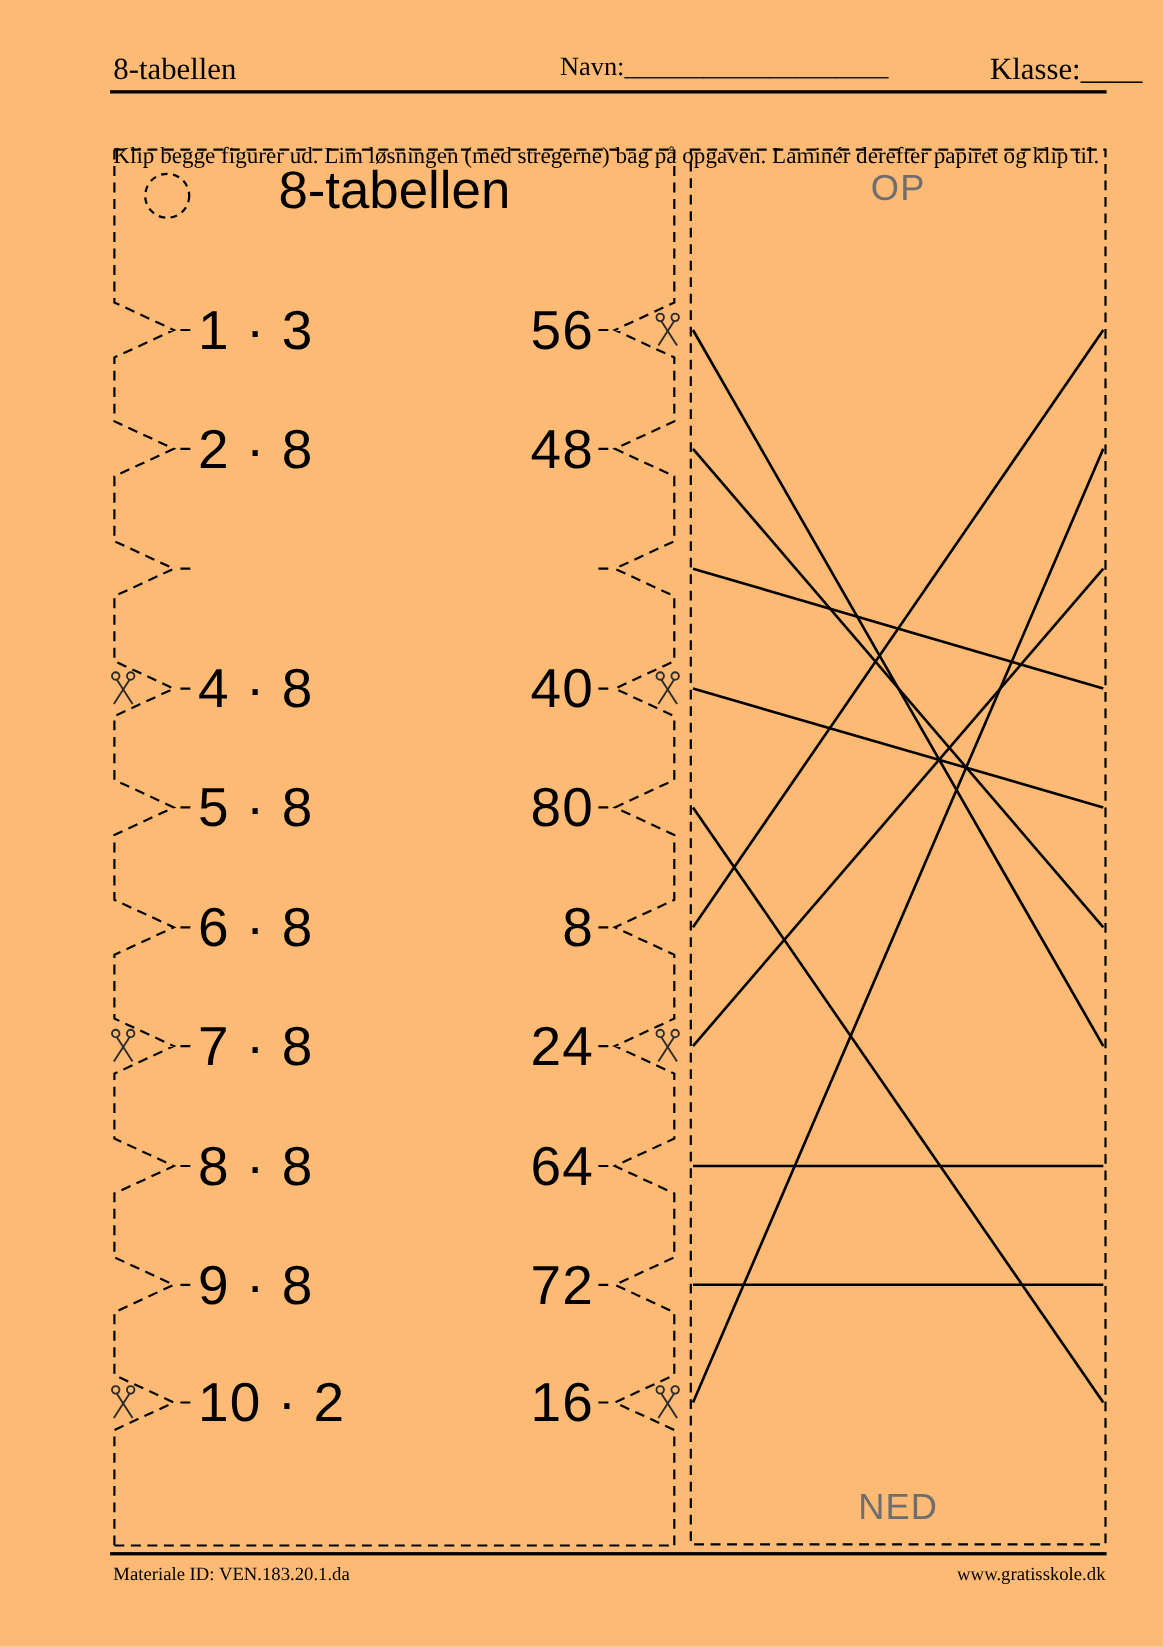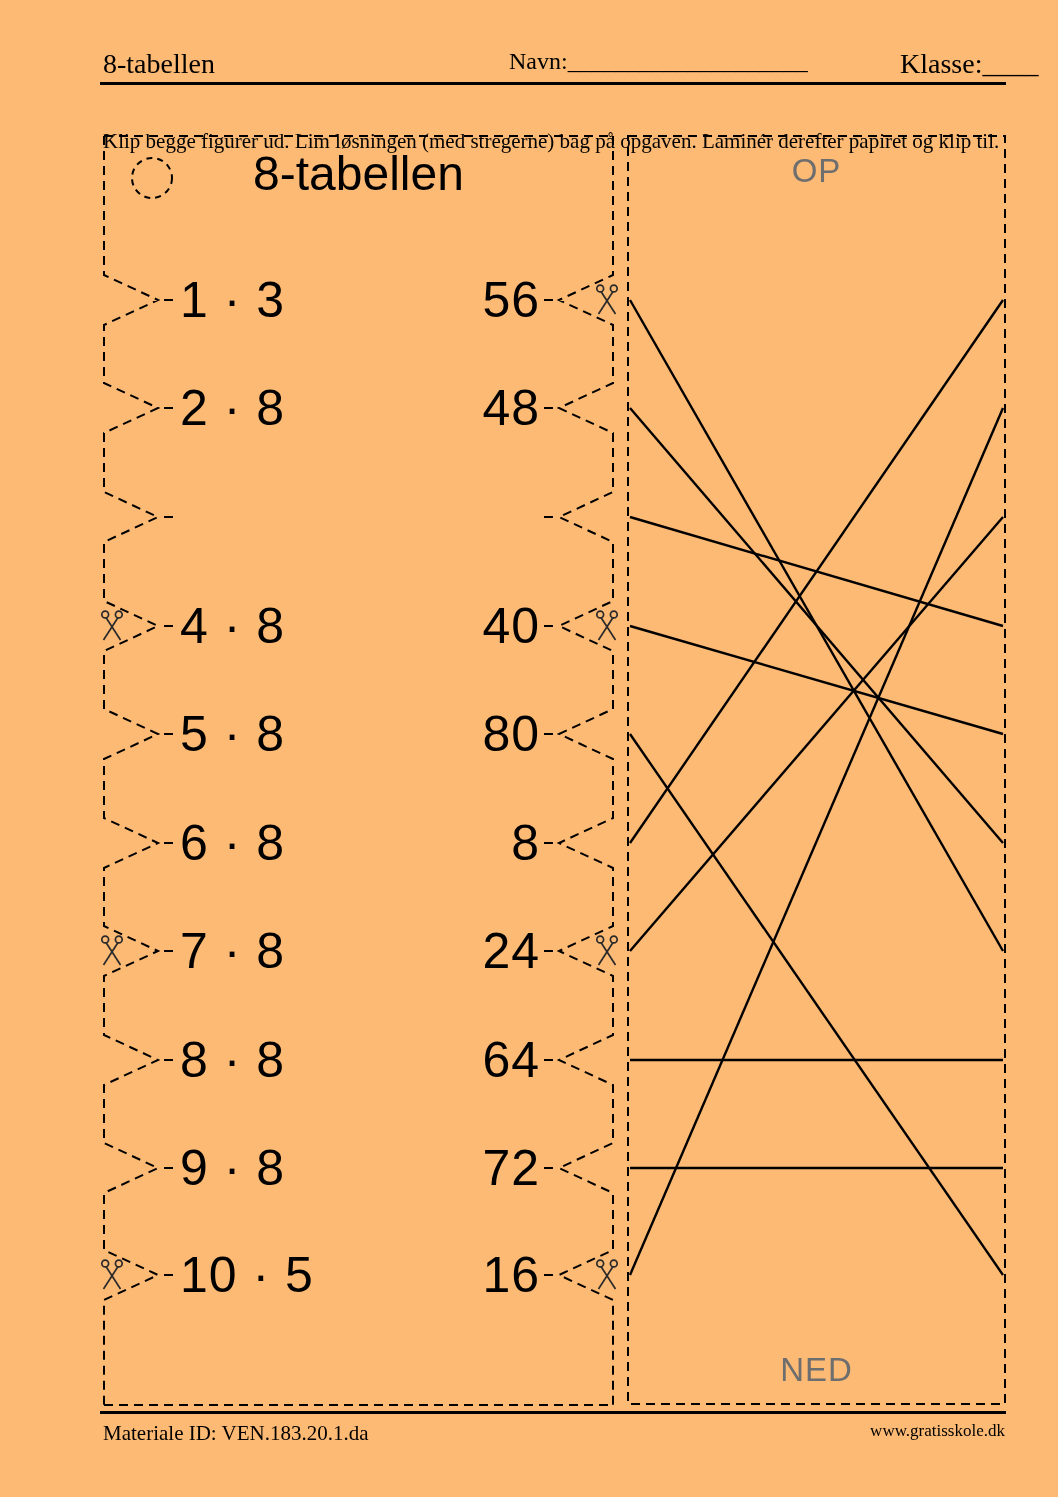--- a/index.html
+++ b/index.html
@@ -22,21 +22,21 @@
   .row{left:104px;width:509px;height:72px;line-height:72px;font-size:50px;letter-spacing:1px;}
   .row .problem{position:absolute;left:76px;}
   .row .answer{position:absolute;right:73px;}
   
   #op-label,#ned-label{left:628px;width:377px;text-align:center;
     font-size:33px;color:var(--gray,#6e6e6e);letter-spacing:1px;}
   #op-label{top:152px;}
   #ned-label{top:1351px;}
   
   #ftr-rule{left:100px;top:1411px;width:906px;height:3px;background:#000;}
-  #ftr-left{left:103px;top:1421px;font-size:21px;}
+  #ftr-left{left:103px;top:1421px;font-size:17px;}
   #ftr-right{right:53px;top:1421px;font-size:17px;}
 </style>
 </head>
 <body>
 
 <div id="page">
 
   <span id="hdr-title" class="abs serif">8-tabellen</span>
   <span id="hdr-navn" class="abs serif"><span>Navn:</span><span>____________________</span></span>
   <span id="hdr-klasse" class="abs serif"><span>Klasse:</span><span>____</span></span>
@@ -130,21 +130,21 @@
   </div>
   <div class="row abs" style="top:1024px">
     <span class="problem">8 · 8</span>
     <span class="answer">64</span>
   </div>
   <div class="row abs" style="top:1132px">
     <span class="problem">9 · 8</span>
     <span class="answer">72</span>
   </div>
   <div class="row abs" style="top:1239px">
-    <span class="problem">10 · 5</span>
+    <span class="problem">10 · 2</span>
     <span class="answer">16</span>
   </div>
 
   <span id="op-label" class="abs">OP</span>
   <span id="ned-label" class="abs">NED</span>
 
   <div id="ftr-rule" class="abs"></div>
   <span id="ftr-left" class="abs serif">Materiale ID: VEN.183.20.1.da</span>
   <span id="ftr-right" class="abs serif">www.gratisskole.dk</span>
 

